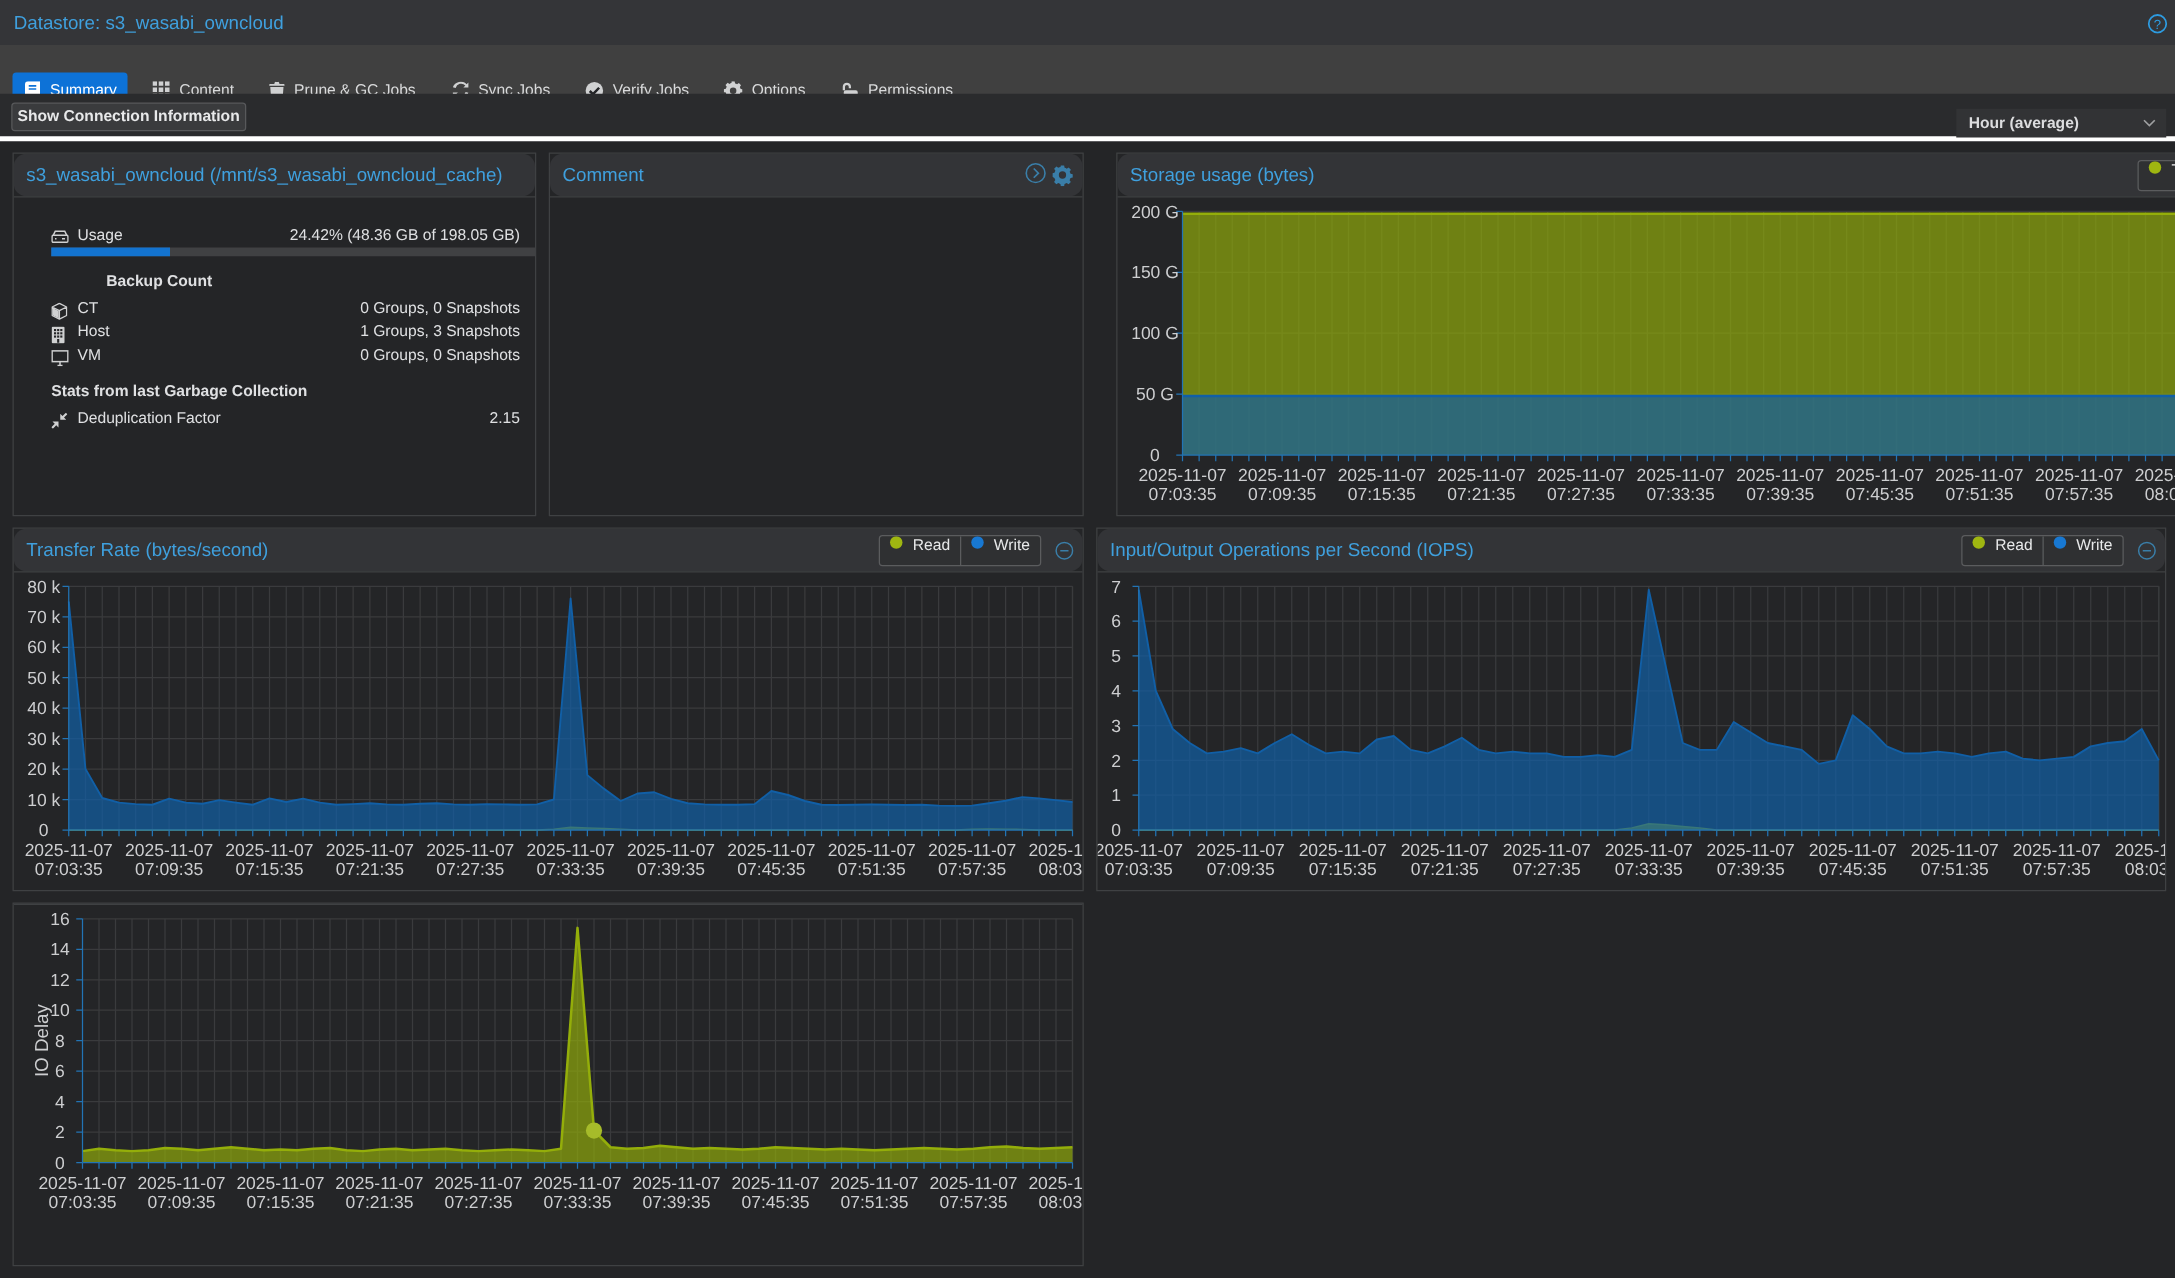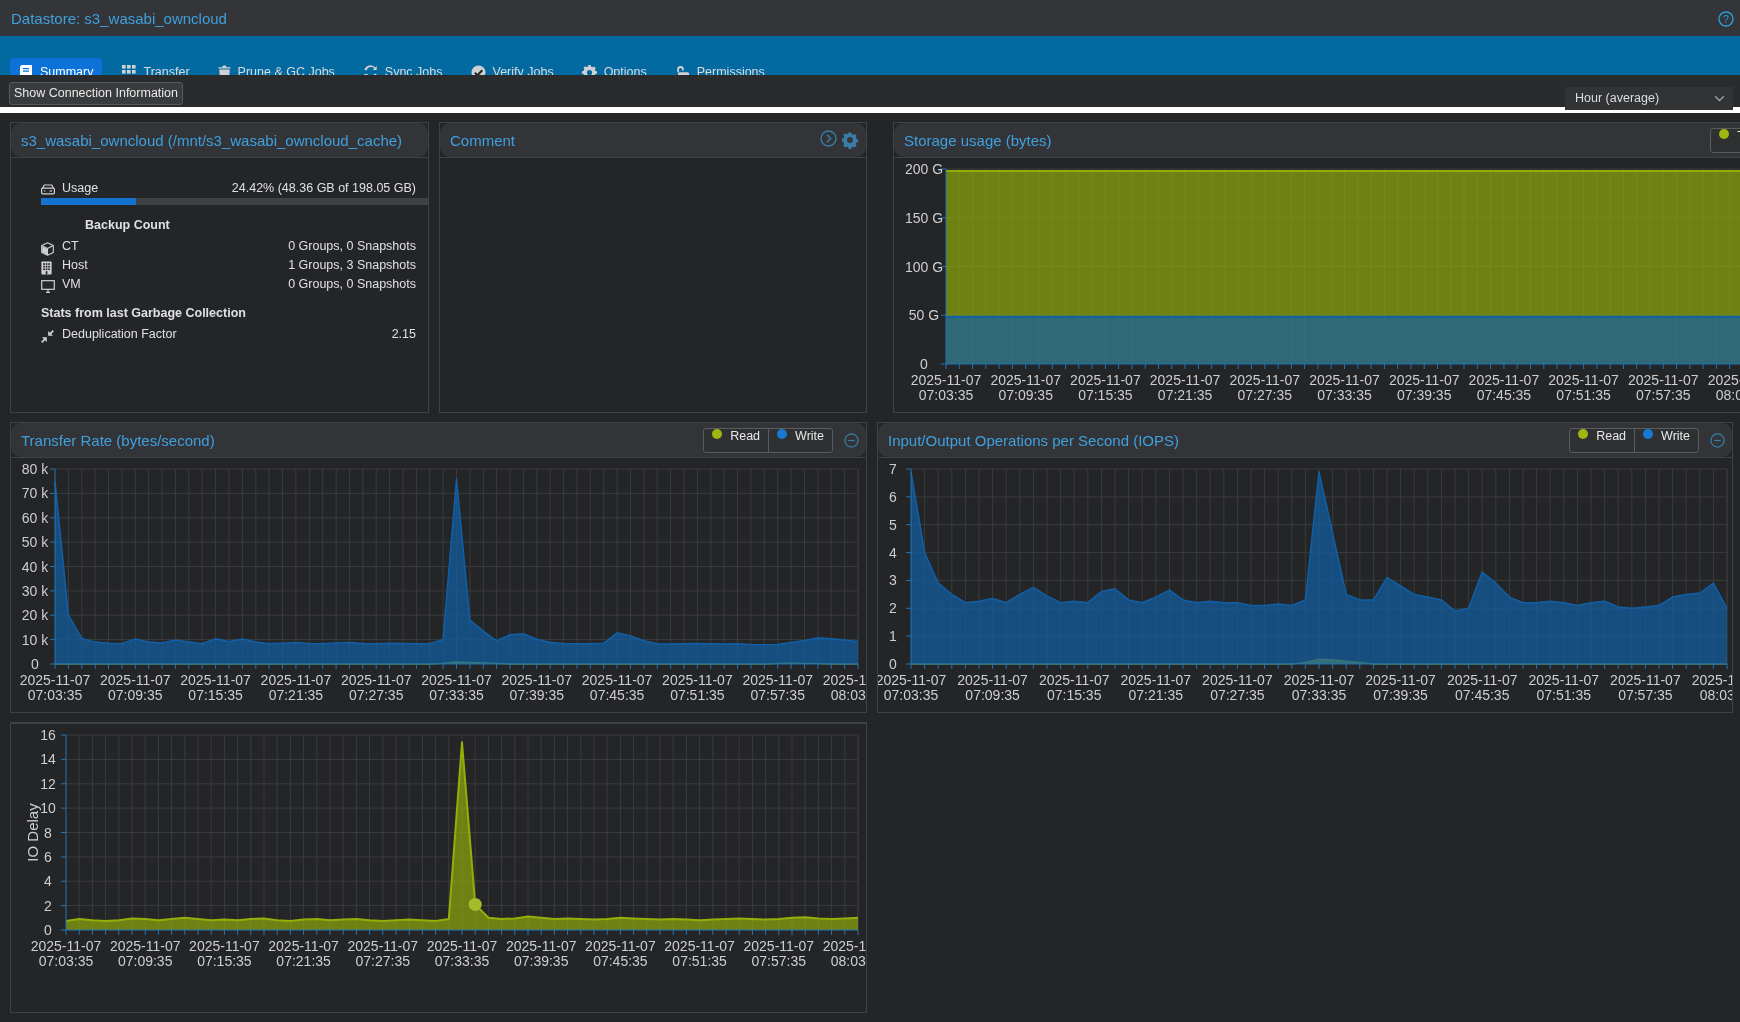--- a/index.html
+++ b/index.html
@@ -1,25 +1,25 @@
 <!DOCTYPE html>
 <html><head><meta charset="utf-8"><style>
 * { box-sizing: border-box; }
 html,body { margin:0; padding:0; width:1740px; height:1022px; background:#242527;
   font-family:"Liberation Sans", sans-serif; font-size:12.5px; color:#dfe0e2; overflow:hidden; }
 .nav { position:absolute; left:0; top:0; width:100%; height:36px; background:#343538; }
 .nav .t { position:absolute; left:11px; top:10px; font-size:15px; color:#3fa0de; }
 .nav .help { position:absolute; right:6px; top:11px; }
-.tabs { position:absolute; left:0; top:36px; width:100%; height:53px; background:#0369a1;
+.tabs { position:absolute; left:0; top:36px; width:100%; height:53px; background:#404040;
   border-bottom:1px solid #3e3f41; display:flex; align-items:flex-end; padding-left:10px; padding-bottom:2px; box-sizing:border-box; }
 .tab { display:inline-flex; align-items:center; height:28px; padding:0 14px; color:#d9dadb; }
 .tab svg { margin-right:7px; }
 .tab.active { background:#0d72d7; border-radius:3px; color:#fff; padding:0 9px; margin-right:6px; }
 .toolbar { position:absolute; left:0; top:75px; width:100%; height:38px; background:#2a2b2d;
-  border-bottom:6px solid #ffffff; }
+  border-bottom:4px solid #ffffff;font-weight:bold; }
 .btn { position:absolute; left:9px; top:7px; height:23px; line-height:21px; padding:0 4px;
   background:#3a3b3d; border:1px solid #58595b; border-radius:3px; color:#e8e9ea; }
 .combo { position:absolute; right:7px; top:12px; width:168px; height:23px; background:#323335;
   color:#dcdddf; line-height:23px; padding:0 10px; }
 .combo svg { position:absolute; right:8px; top:8px; }
 .panel { position:absolute; border:1px solid #3f4143; background:#242527; }
 .phead { height:34px; background:#333437; display:flex; align-items:center; padding:0 7px 0 10px;border-radius:10px; }
 .ptitle { color:#3fa0de; font-size:15px; white-space:nowrap; }
 .ptools { margin-left:auto; display:flex; align-items:center; }
 .pbody { position:relative; height:255px; overflow:hidden; border-top:1px solid #3f4143; }
@@ -49,21 +49,21 @@
         <rect x="0" y="0" width="3.6" height="3.6" fill="#d0d1d2"></rect>
         <rect x="0" y="5" width="3.6" height="3.6" fill="#d0d1d2"></rect>
         <rect x="0" y="10" width="3.6" height="3.6" fill="#d0d1d2"></rect>
         <rect x="5" y="0" width="3.6" height="3.6" fill="#d0d1d2"></rect>
         <rect x="5" y="5" width="3.6" height="3.6" fill="#d0d1d2"></rect>
         <rect x="5" y="10" width="3.6" height="3.6" fill="#d0d1d2"></rect>
         <rect x="10" y="0" width="3.6" height="3.6" fill="#d0d1d2"></rect>
         <rect x="10" y="5" width="3.6" height="3.6" fill="#d0d1d2"></rect>
         <rect x="10" y="10" width="3.6" height="3.6" fill="#d0d1d2"></rect>
       </svg>
-      <span>Transfer</span>
+      <span>Content</span>
     </span>
     <span class="tab">
       <svg width="13" height="15" viewBox="0 0 13 15" style="">
         <path fill="#d0d1d2" d="M4.7 1.2 a0.9 0.9 0 0 1 0.9 -0.7 h1.8 a0.9 0.9 0 0 1 0.9 0.7 l0.3 1 H12 a0.6 0.6 0 0 1 0.6 0.6 v0.7 H0.4 v-0.7 A0.6 0.6 0 0 1 1 2.2 h3.4 Z M1.2 4.6 h10.6 l-0.7 9.2 a1.3 1.3 0 0 1 -1.3 1.2 H3.2 a1.3 1.3 0 0 1 -1.3 -1.2 Z"></path>
       </svg>
       <span>Prune &amp; GC Jobs</span>
     </span>
     <span class="tab">
       <svg width="15" height="14" viewBox="0 0 15 14" style="">
         <path fill="#d0d1d2" d="M13.7 1 v4 h-4 l1.6-1.6 a4.6 4.6 0 0 0 -7.8 2 L1.3 4.8 a6.6 6.6 0 0 1 11-2.4 Z M1.3 13 v-4 h4 L3.7 10.6 a4.6 4.6 0 0 0 7.8-2 l2.2 0.6 a6.6 6.6 0 0 1 -11 2.4 Z"></path>

